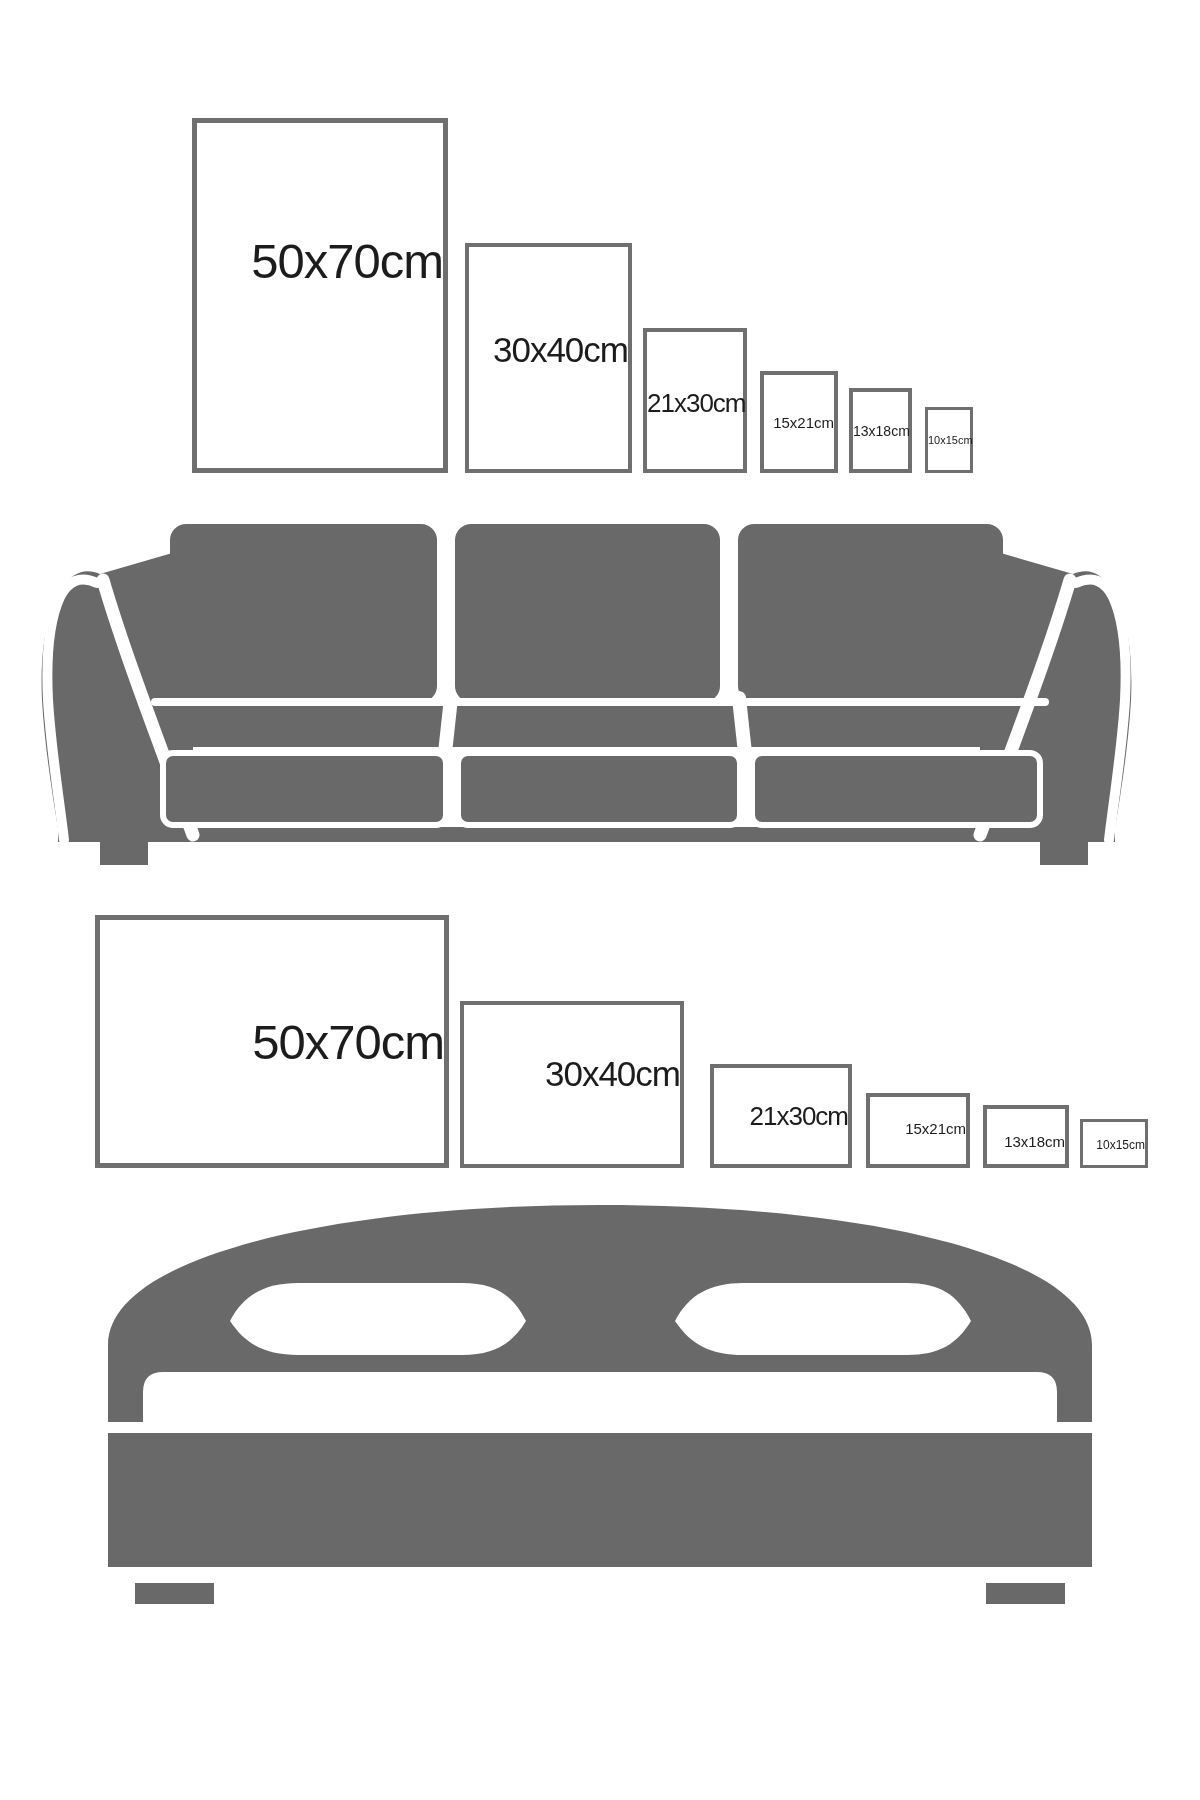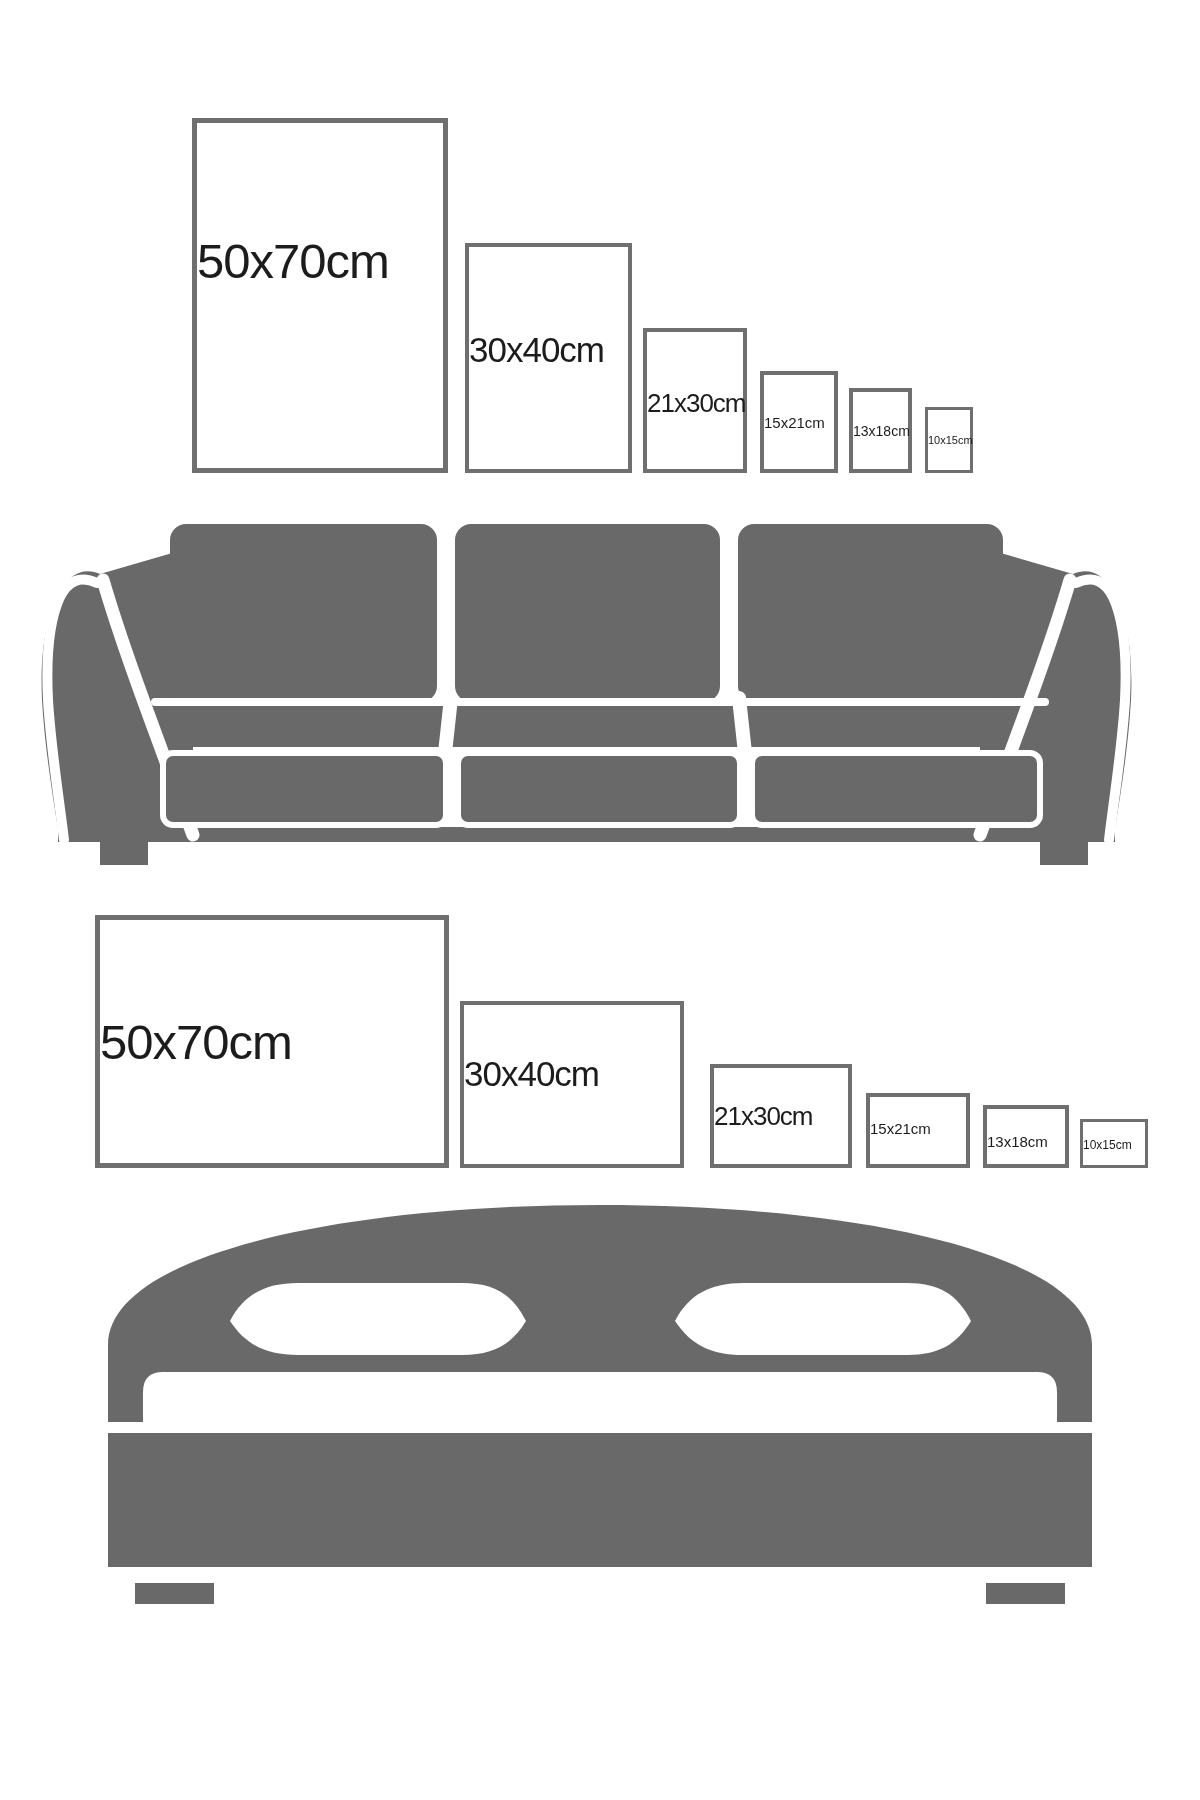--- a/index.html
+++ b/index.html
@@ -7,21 +7,21 @@
     position:relative;width:1200px;height:1800px;overflow:hidden;
     background:var(--background,#fff);
     font-family:"Liberation Sans", sans-serif;
   }
   
   .frame{
     position:absolute;background:#fff;box-sizing:border-box;
     border-style:solid;border-color:var(--frame-border,#6f6f6f);
   }
   .frame .lbl{
-    position:absolute;left:0;right:0;text-align:left;
+    position:absolute;left:0;right:0;text-align:right;
     transform:translateY(-50%);
     color:var(--label-color,#1c1c1c);
     white-space:nowrap;line-height:1;
   }
   
   .tf1{left:192px;top:118px;width:256px;height:355px;border-width:5px;}
   .tf1 .lbl{top:40%;font-size:49px;letter-spacing:-1px;}
   .tf2{left:465px;top:243px;width:167px;height:230px;border-width:4px;}
   .tf2 .lbl{top:46%;font-size:35px;letter-spacing:-1px;}
   .tf3{left:643px;top:328px;width:104px;height:145px;border-width:4px;}

